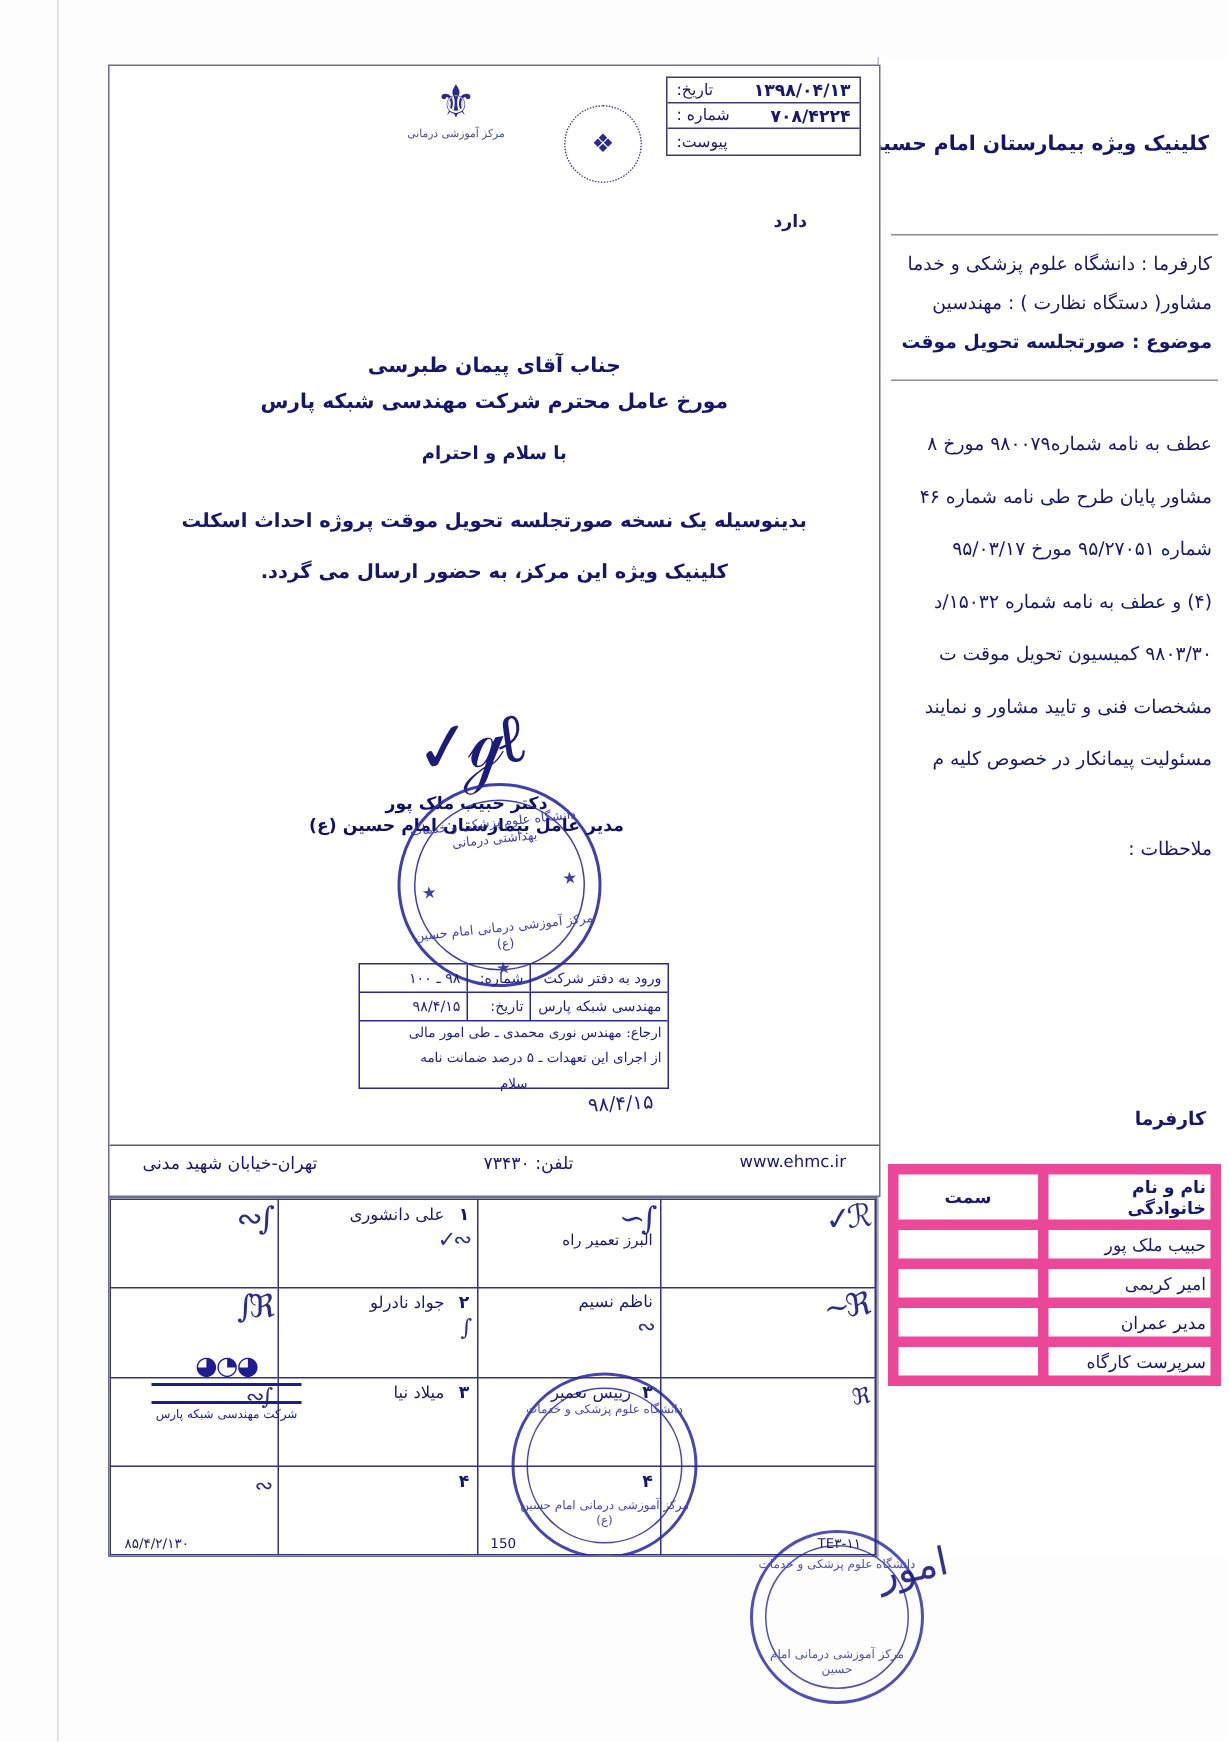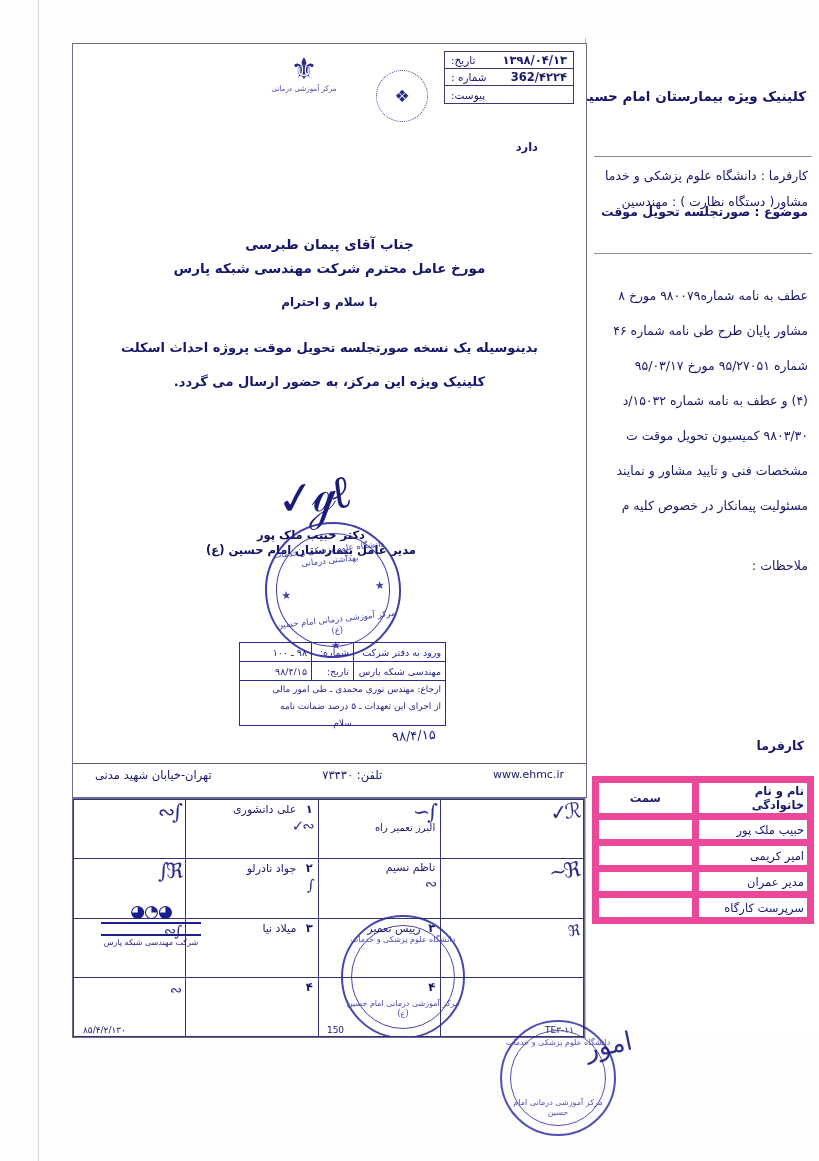--- a/index.html
+++ b/index.html
@@ -450,21 +450,21 @@
 <div id="page">
 
   <div id="page-edge"></div>
 
   <div id="right-page">
     <div class="rp-title">کلینیک ویژه بیمارستان امام حسین</div>
     <div class="rp-rule" style="top:118px;"></div>
 
     <div class="rp-line" style="top:130px;">کارفرما : دانشگاه علوم پزشکی و خدما</div>
     <div class="rp-line" style="top:156px;">مشاور( دستگاه نظارت ) : مهندسین</div>
-    <div class="rp-line rp-emp" style="top:166px;">موضوع : صورتجلسه تحویل موقت</div>
+    <div class="rp-line rp-emp" style="top:182px;">موضوع : صورتجلسه تحویل موقت</div>
 
     <div class="rp-rule" style="top:215px;"></div>
 
     <div class="rp-line" style="top:250px;">عطف به نامه شماره۹۸۰۰۷۹ مورخ ۸</div>
     <div class="rp-line" style="top:285px;">مشاور پایان طرح طی نامه شماره ۴۶</div>
     <div class="rp-line" style="top:320px;">شماره ۹۵/۲۷۰۵۱ مورخ ۹۵/۰۳/۱۷</div>
     <div class="rp-line" style="top:355px;">(۴) و عطف به نامه شماره ۱۵۰۳۲/د</div>
     <div class="rp-line" style="top:390px;">۹۸۰۳/۳۰ کمیسیون تحویل موقت ت</div>
     <div class="rp-line" style="top:425px;">مشخصات فنی و تایید مشاور و نمایند</div>
     <div class="rp-line" style="top:460px;">مسئولیت پیمانکار در خصوص کلیه م</div>
@@ -499,21 +499,21 @@
   </div>
 
   <div id="letter">
 
     <div id="head-box">
       <div class="hb-row">
         <span class="hb-val">۱۳۹۸/۰۴/۱۳</span>
         <span class="hb-label">تاریخ:</span>
       </div>
       <div class="hb-row">
-        <span class="hb-val">362/۴۲۲۴</span>
+        <span class="hb-val">۷۰۸/۴۲۲۴</span>
         <span class="hb-label">شماره :</span>
       </div>
       <div class="hb-row">
         <span class="hb-val"></span>
         <span class="hb-label">پیوست:</span>
       </div>
     </div>
     <div id="has-attach">دارد</div>
 
     <div id="logo">

